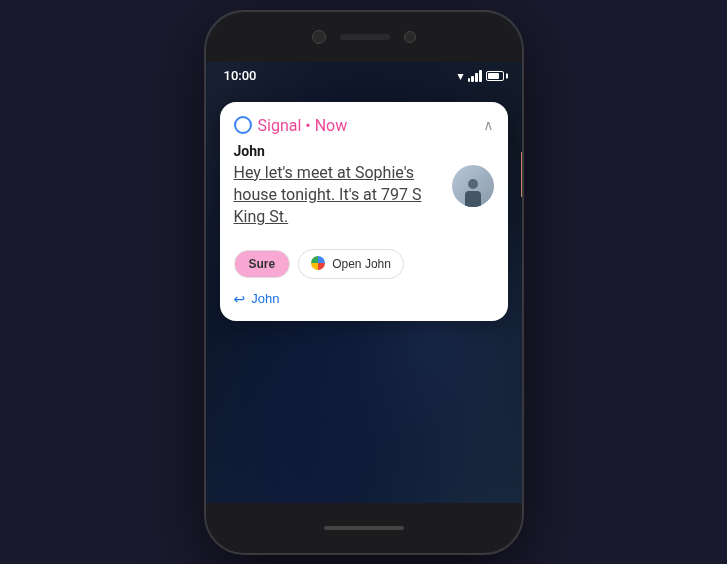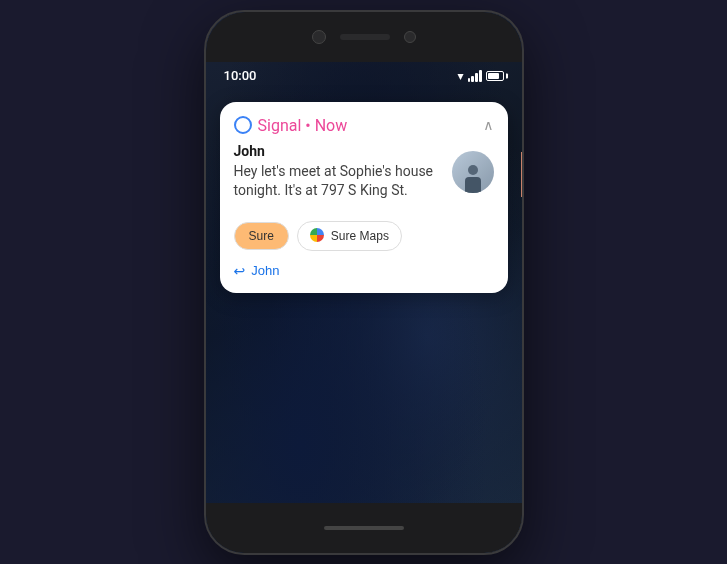--- a/index.html
+++ b/index.html
@@ -236,23 +236,24 @@
     }
 
     .notif-sender {
       font-size: 14px;
       font-weight: 700;
       color: #1a1a1a;
       margin-bottom: 3px;
     }
 
     .notif-message {
-      font-size: 14px;
+      font-size: 16px;
       color: #444;
       line-height: 1.4;
+      text-decoration: underline;
     }
 
     .notif-avatar {
       width: 42px;
       height: 42px;
       border-radius: 50%;
       background: linear-gradient(135deg, #b8c8d8 0%, #8899aa 100%);
       flex-shrink: 0;
       overflow: hidden;
       display: flex;
@@ -285,27 +286,28 @@
     
     .notif-actions {
       display: flex;
       gap: 8px;
       margin-bottom: 12px;
       align-items: center;
     }
 
     .action-btn {
       border: 1.5px solid #ddd;
-      background: #fdba74;
+      background: #f9a8d4;
       border-radius: 20px;
       padding: 6px 14px;
       font-size: 12px;
       color: #333;
       cursor: pointer;
       white-space: nowrap;
+      font-weight: bold;
     }
 
     .action-btn-maps {
       border: 1.5px solid #ddd;
       background: white;
       border-radius: 20px;
       padding: 6px 12px;
       font-size: 12px;
       color: #333;
       cursor: pointer;
@@ -433,21 +435,21 @@
           </div>
         </div>
       </div>
 
       <div class="notif-actions">
         <button class="action-btn">Sure</button>
         <button class="action-btn-maps">
           <div class="maps-icon">
             <div class="maps-circle"></div>
           </div>
-          <span>Sure Maps</span>
+          <span>Open John</span>
         </button>
       </div>
 
       <button class="reply-btn">
         <span class="reply-arrow">↩</span>
         <span>John</span>
       </button>
     </div>
   </div>
 

